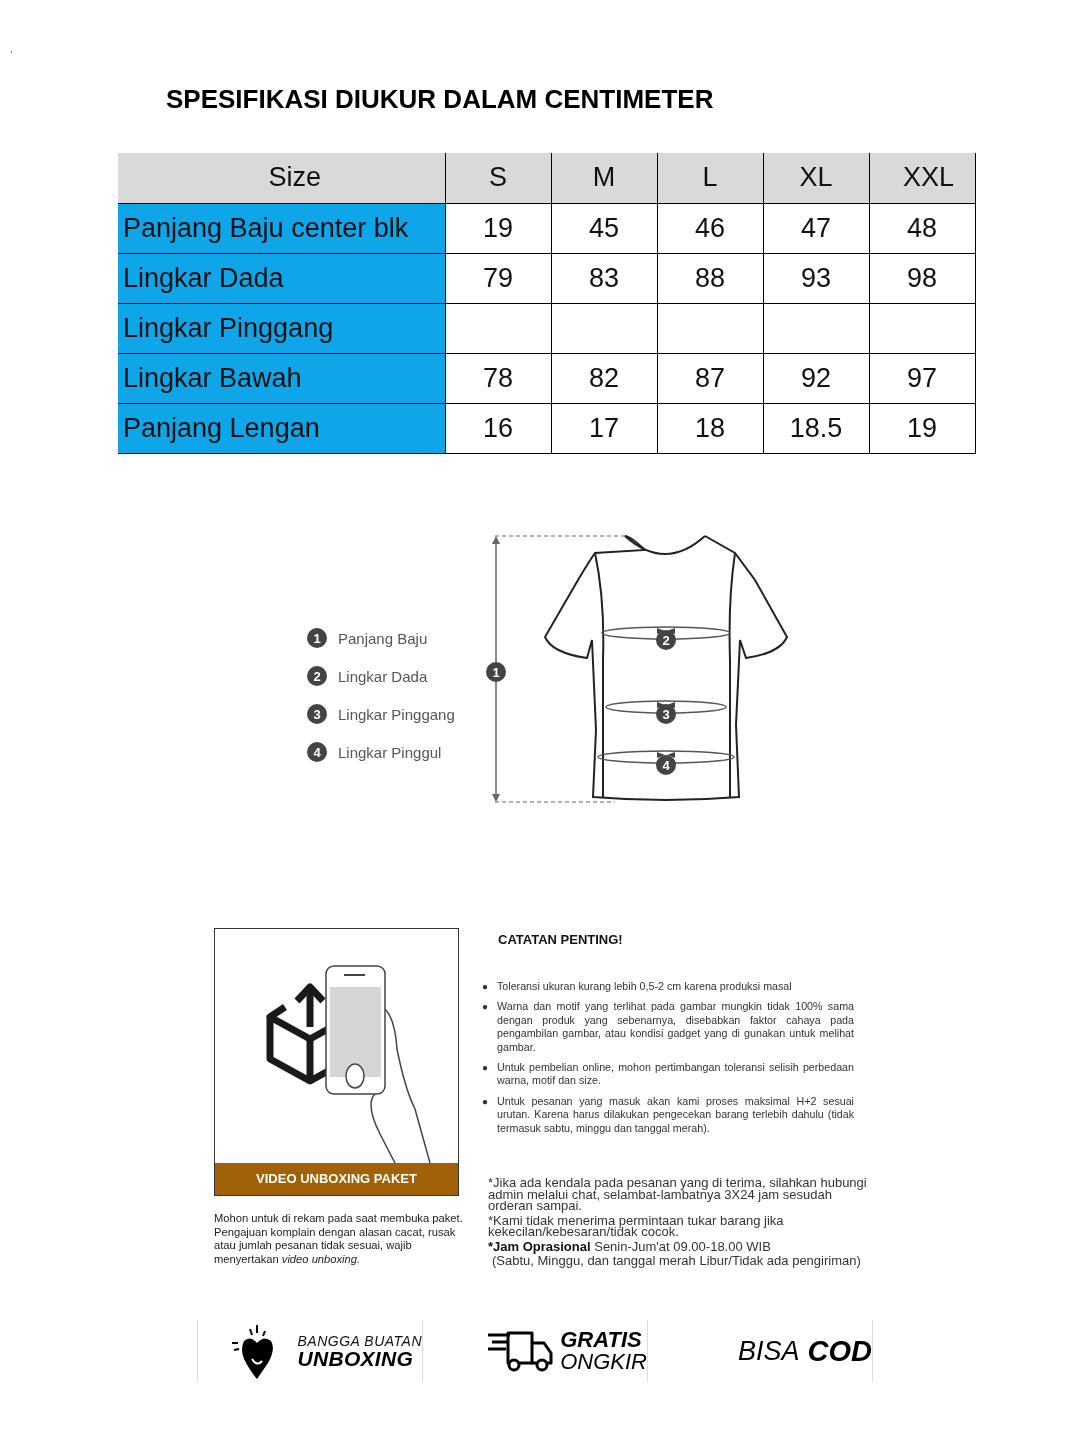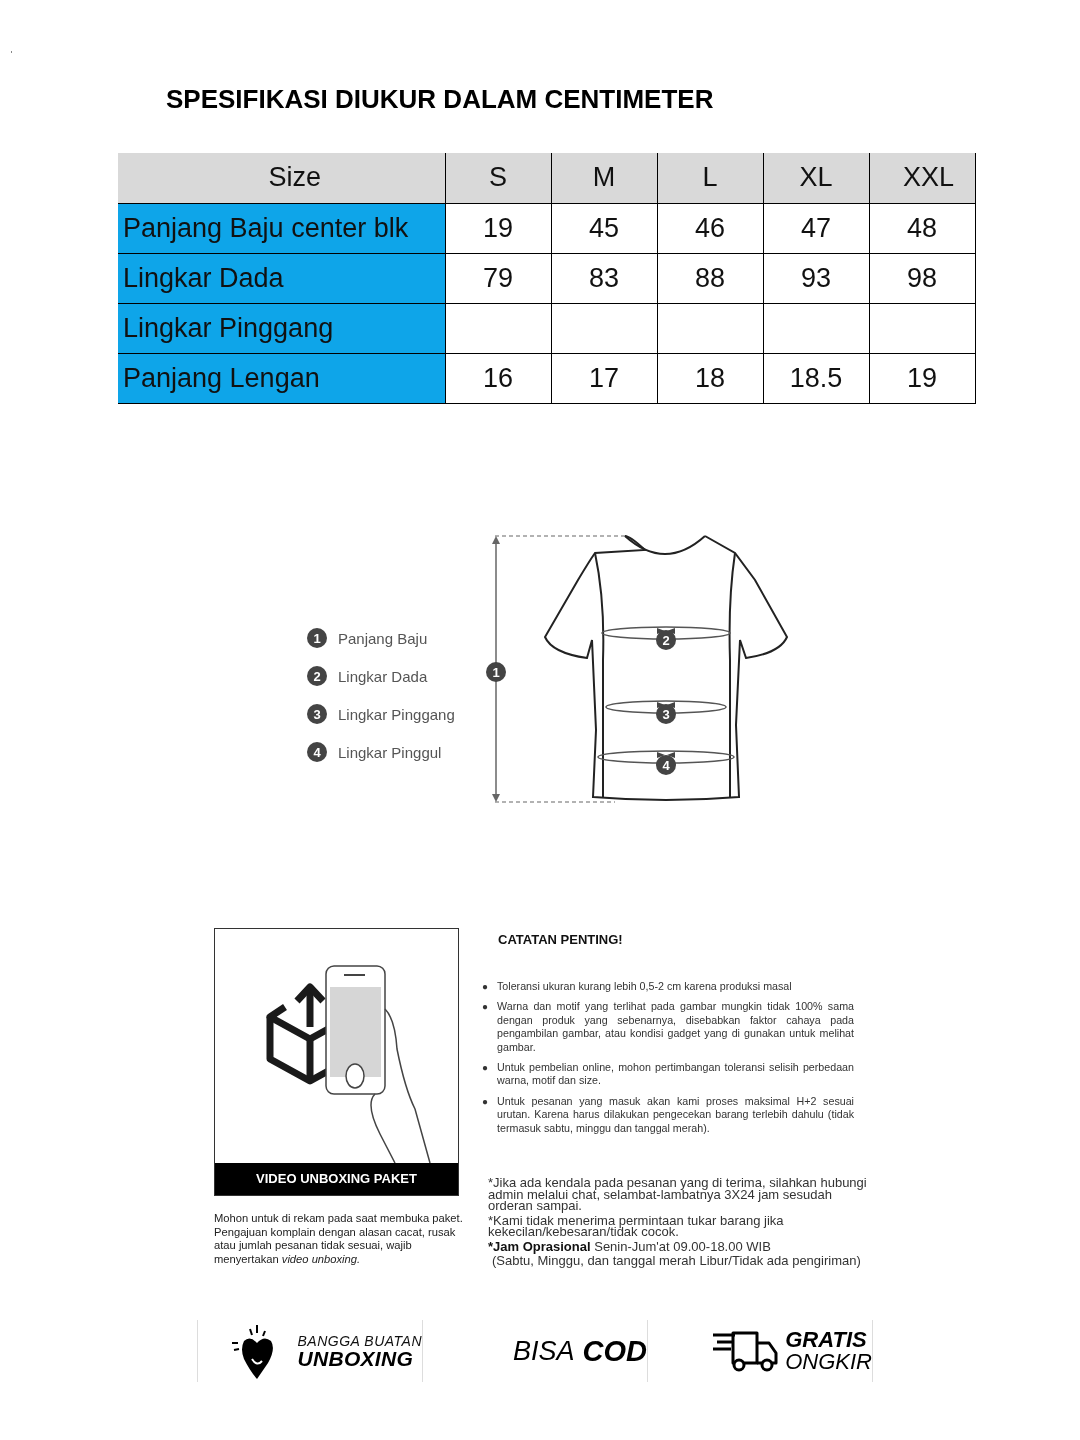--- a/index.html
+++ b/index.html
@@ -33,21 +33,21 @@
   .legend-item { display: flex; align-items: center; height: 38px; font-size: 15px; color: #555; }
   .legend-num {
     width: 20px; height: 20px; border-radius: 50%; background: #444; color: #fff;
     font-size: 13px; font-weight: 700; display: flex; align-items: center; justify-content: center; margin-right: 11px;
   }
   .video-box {
     position: absolute; left: 214px; top: 928px; width: 245px; height: 268px;
     border: 1.5px solid #333; background: #fff;
   }
   .video-band {
-    position: absolute; left: 0; right: 0; bottom: 0; height: 32px; background: #000000;
+    position: absolute; left: 0; right: 0; bottom: 0; height: 32px; background: #a16207;
     color: #fff; font-size: 13px; font-weight: 700; text-align: center; line-height: 32px;
   }
   .video-desc {
     position: absolute; left: 214px; top: 1212px; width: 250px;
     font-size: 11.2px; line-height: 13.5px; color: #222;
   }
   .notes-title { position: absolute; left: 498px; top: 932px; font-size: 13px; font-weight: 700; color: #111; }
   .notes-list { position: absolute; left: 482px; top: 980px; width: 372px; list-style: none; }
   .notes-list li { display: flex; font-size: 10.7px; line-height: 13.4px; color: #333; margin-bottom: 7px; text-align: justify; }
   .notes-list .bullet { width: 15px; flex-shrink: 0; font-size: 10px; }
@@ -100,20 +100,28 @@
     <td class="val">93</td>
     <td class="val">98</td>
   </tr>
   <tr>
     <td class="label">Lingkar Pinggang</td>
     <td class="val"></td>
     <td class="val"></td>
     <td class="val"></td>
     <td class="val"></td>
     <td class="val"></td>
+  </tr>
+  <tr>
+    <td class="label">Lingkar Bawah</td>
+    <td class="val">78</td>
+    <td class="val">82</td>
+    <td class="val">87</td>
+    <td class="val">92</td>
+    <td class="val">97</td>
   </tr>
   <tr>
     <td class="label">Panjang Lengan</td>
     <td class="val">16</td>
     <td class="val">17</td>
     <td class="val">18</td>
     <td class="val">18.5</td>
     <td class="val">19</td>
   </tr>
 </tbody>
@@ -237,34 +245,34 @@
           <line x1="35" y1="8" x2="33" y2="13"></line>
       </g>
       <path d="M14,18 Q20,12 27,20 Q34,12 41,18 Q46,26 38,40 L27,56 Q20,48 14,36 Q10,26 14,18 Z" fill="#000"></path>
       <path d="M22,36 Q27,44 32,38" stroke="#fff" stroke-width="2" fill="none"></path>
     </svg>
     <div class="txt">
       <div class="small">BANGGA BUATAN</div>
       <div class="big">UNBOXING</div>
     </div>
   </div>
-  <div class="badge b2">
-    <span class="lite">BISA</span>
-    <span class="heavy">COD</span>
-  </div>
   <div class="badge b3">
     <svg width="68" height="44" viewBox="0 0 68 44" style="margin-right:6px">
       <g stroke="#000" stroke-width="3" fill="none" stroke-linejoin="round">
         <line x1="2" y1="6" x2="24" y2="6"></line>
           <line x1="6" y1="13" x2="22" y2="13"></line>
           <line x1="2" y1="20" x2="20" y2="20"></line>
         <path d="M22,4 L46,4 L46,34 L22,34 Z"></path>
         <path d="M46,14 L58,14 L65,24 L65,34 L46,34"></path>
         <circle cx="28" cy="36" r="5" fill="#fff"></circle>
           <circle cx="56" cy="36" r="5" fill="#fff"></circle>
       </g>
     </svg>
     <div class="txt">
       <div class="big">GRATIS</div>
       <div class="lite">ONGKIR</div>
     </div>
   </div>
+  <div class="badge b2">
+    <span class="lite">BISA</span>
+    <span class="heavy">COD</span>
+  </div>
 </div>
 
 </body></html>

